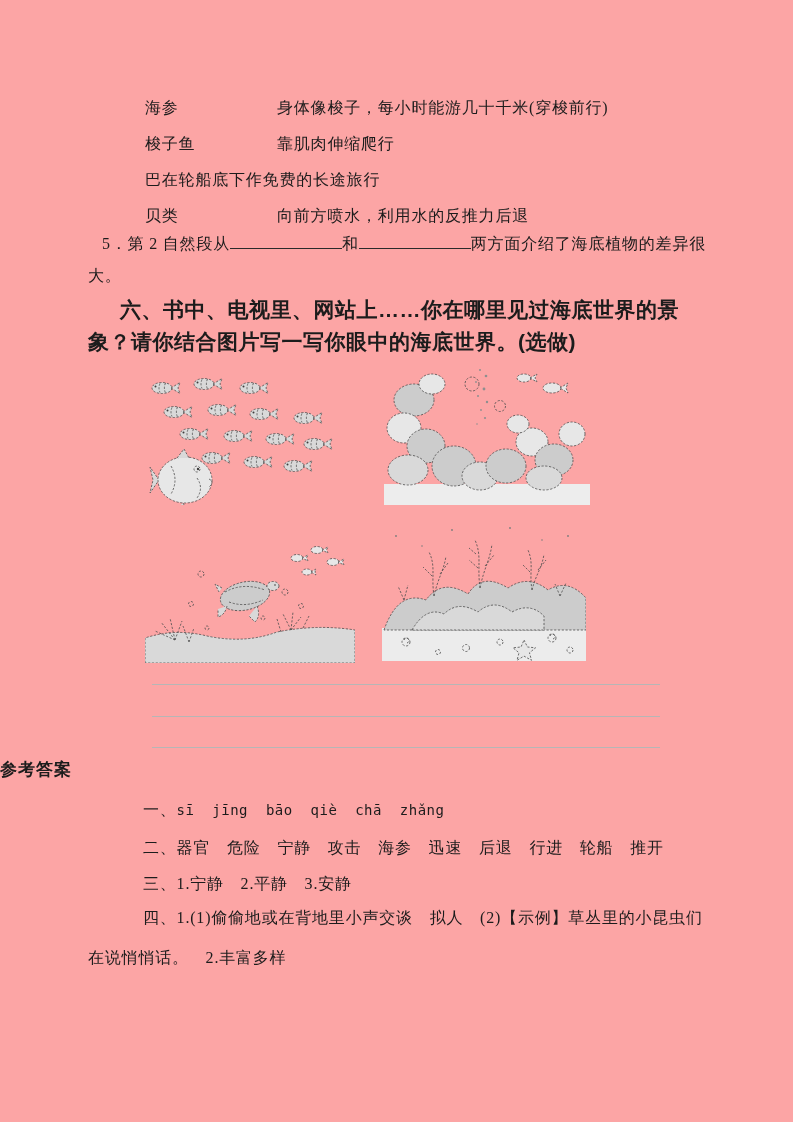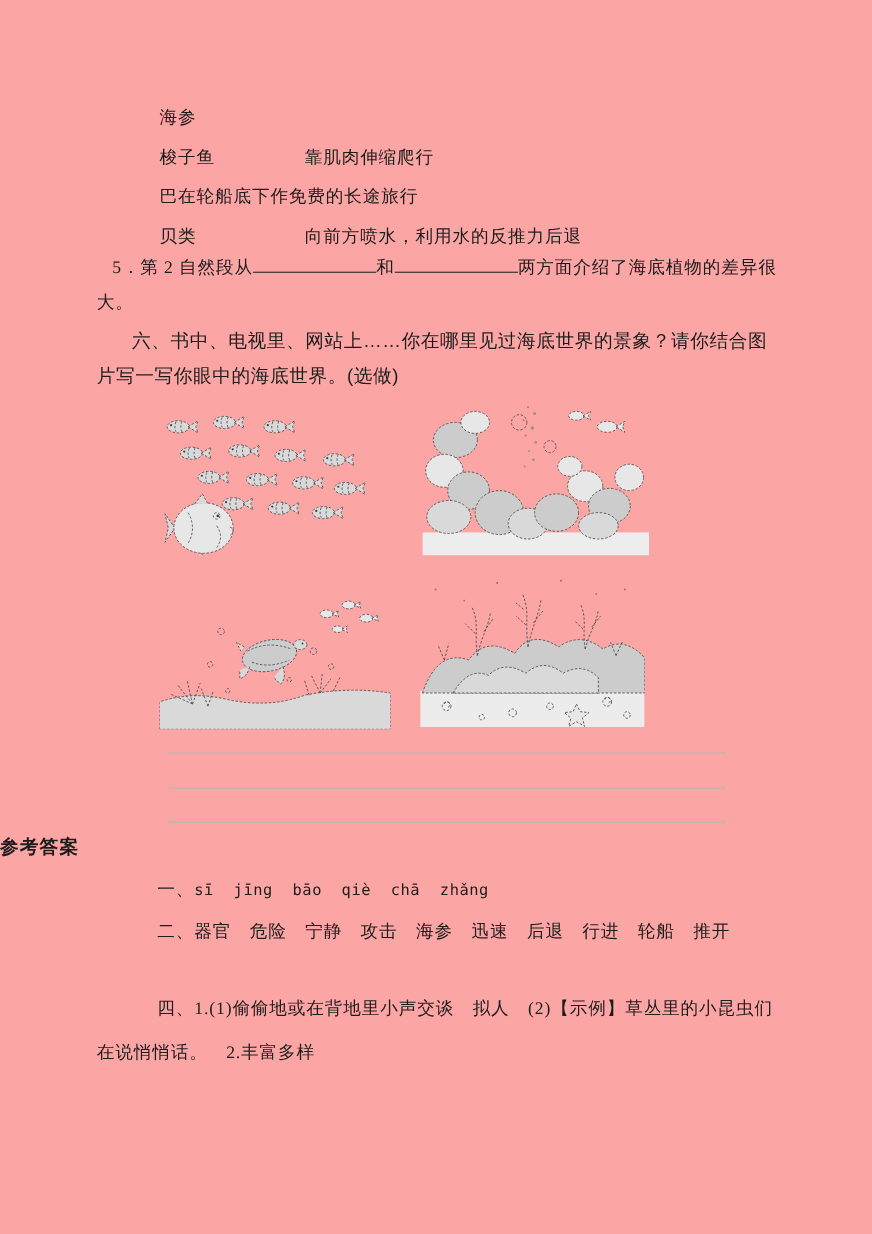--- a/index.html
+++ b/index.html
@@ -12,21 +12,21 @@
   
   .matching{position:absolute;top:90px;left:145px;width:560px;}
   .m-row{display:flex;line-height:36px;}
   .m-term{width:132px;flex:0 0 132px;}
   .m-desc{flex:1;}
   
   .q5{position:absolute;top:228px;left:88px;width:618px;line-height:32px;text-indent:14px;margin:0;}
   .blank{display:inline-block;width:112px;height:14px;border-bottom:1px solid #2a2a2a;vertical-align:baseline;}
   
   .q6{position:absolute;top:294px;left:88px;width:618px;line-height:32px;text-indent:32px;margin:0;
-      font-family:"Liberation Sans",sans-serif;font-weight:normal;font-size:17px;letter-spacing:0.5px;}
+      font-family:"Liberation Sans",sans-serif;font-weight:bold;font-size:21px;letter-spacing:0.5px;}
   
   figure{margin:0;padding:0;position:absolute;}
   .fig1{top:368px;left:145px;width:196px;height:137px;}
   .fig2{top:362px;left:384px;width:206px;height:143px;}
   .fig3{top:530px;left:145px;width:210px;height:133px;}
   .fig4{top:518px;left:382px;width:204px;height:143px;}
   figure svg{display:block;width:100%;height:100%;}
   .sk{stroke:#4d4d4d;stroke-width:0.8;stroke-dasharray:2.2,1.6;}
   .nofill{fill:none;}
   .g1{fill:#d9d9d9;}
@@ -44,20 +44,21 @@
   .pinyin{font-family:"DejaVu Sans Mono",monospace;font-size:14px;letter-spacing:0.5px;}
 </style>
 </head>
 <body>
 
 <div class="page">
 
   <section class="matching">
     <div class="m-row">
       <span class="m-term">海参</span>
+      <span class="m-desc">身体像梭子，每小时能游几十千米(穿梭前行)</span>
     </div>
     <div class="m-row">
       <span class="m-term">梭子鱼</span>
       <span class="m-desc">靠肌肉伸缩爬行</span>
     </div>
     <div class="m-row">
       <span class="m-desc">巴在轮船底下作免费的长途旅行</span>
     </div>
     <div class="m-row">
       <span class="m-term">贝类</span>
@@ -225,15 +226,16 @@
   <div>
     <div class="wline wl1"></div>
     <div class="wline wl2"></div>
     <div class="wline wl3"></div>
   </div>
 
   <h2 class="ans-title">参考答案</h2>
 
   <p class="ans a1"><span>一、</span><span class="pinyin">sī  jīng  bāo  qiè  chā  zhǎng</span></p>
   <p class="ans a2"><span>二、</span><span>器官　危险　宁静　攻击　海参　迅速　后退　行进　轮船　推开</span></p>
+  <p class="ans a3"><span>三、</span><span>1.宁静　2.平静　3.安静</span></p>
   <p class="ans a4"><span>四、</span><span>1.(1)偷偷地或在背地里小声交谈　拟人　(2)【示例】草丛里的小昆虫们在说悄悄话。　2.丰富多样</span></p>
 
 </div>
 
 </body></html>

